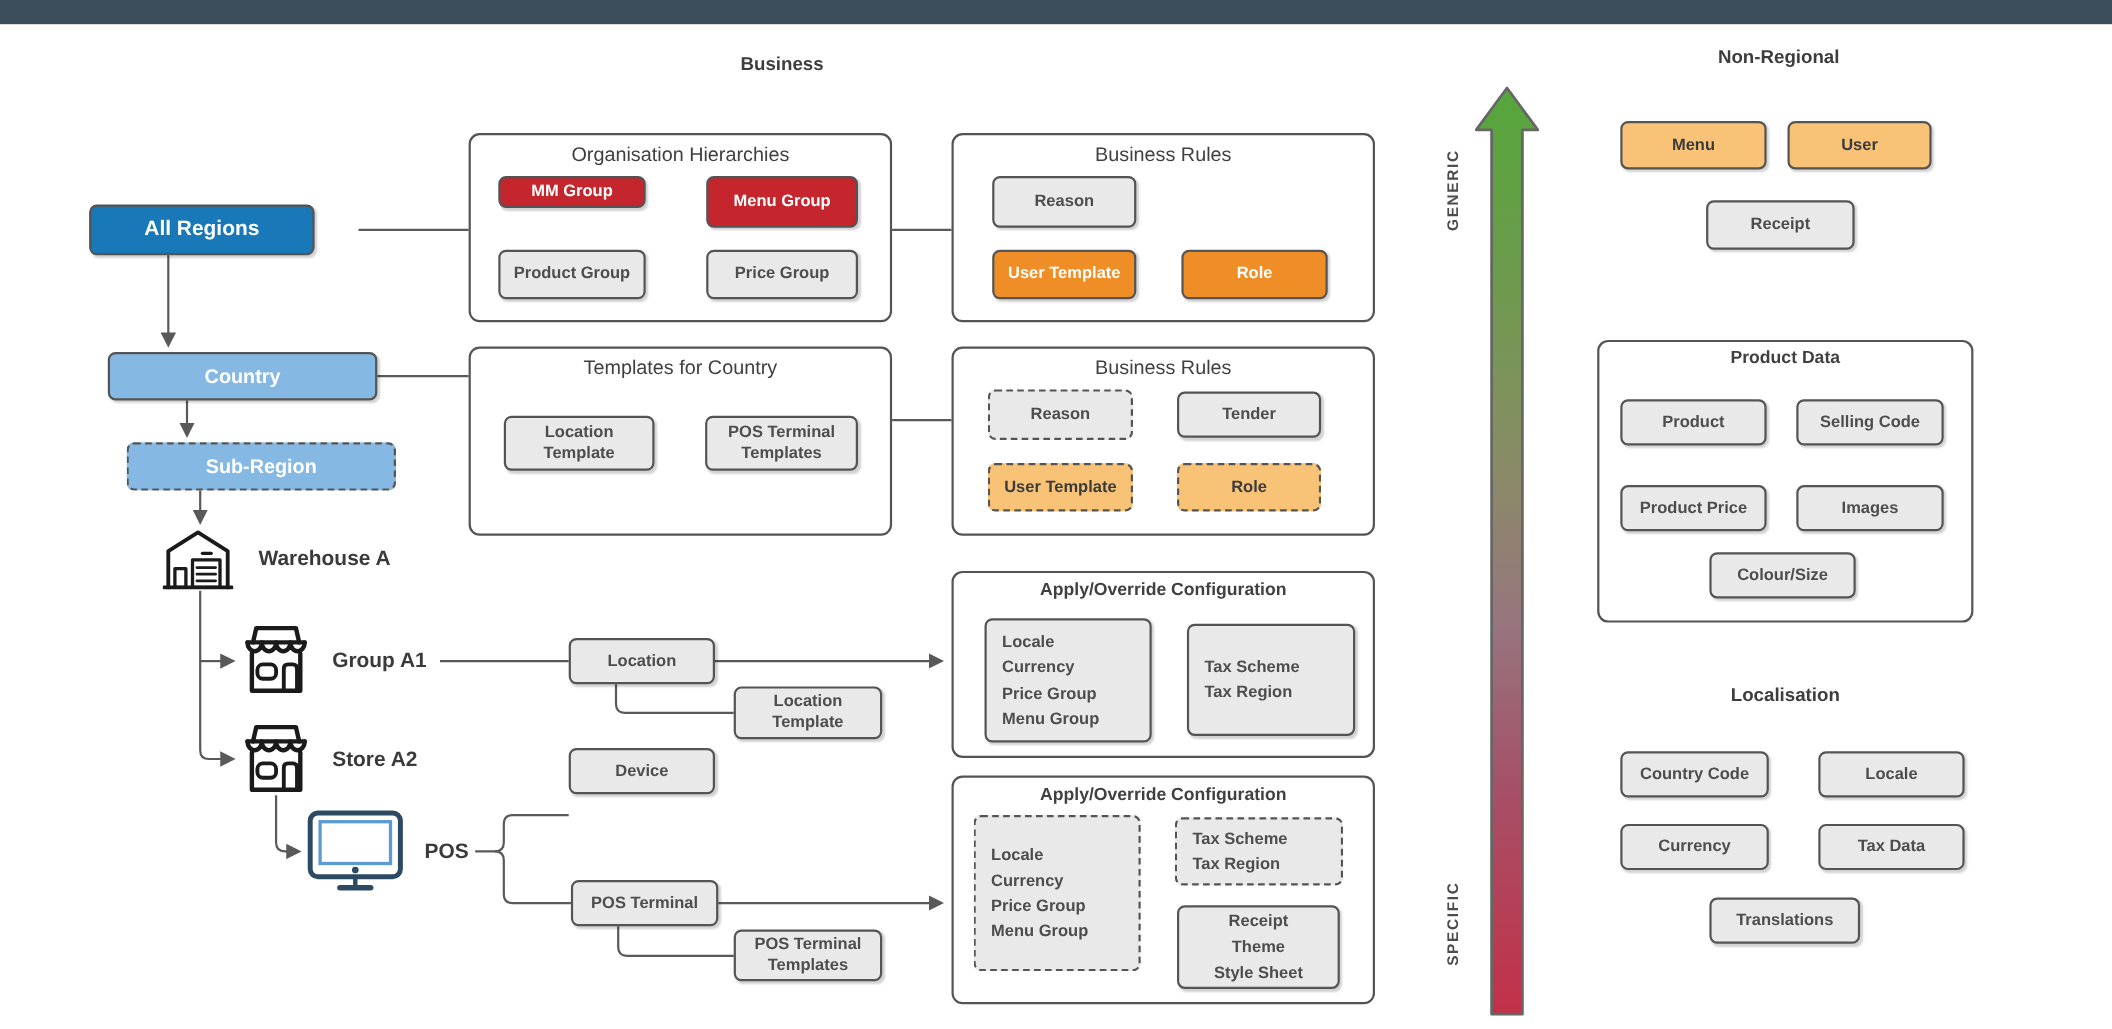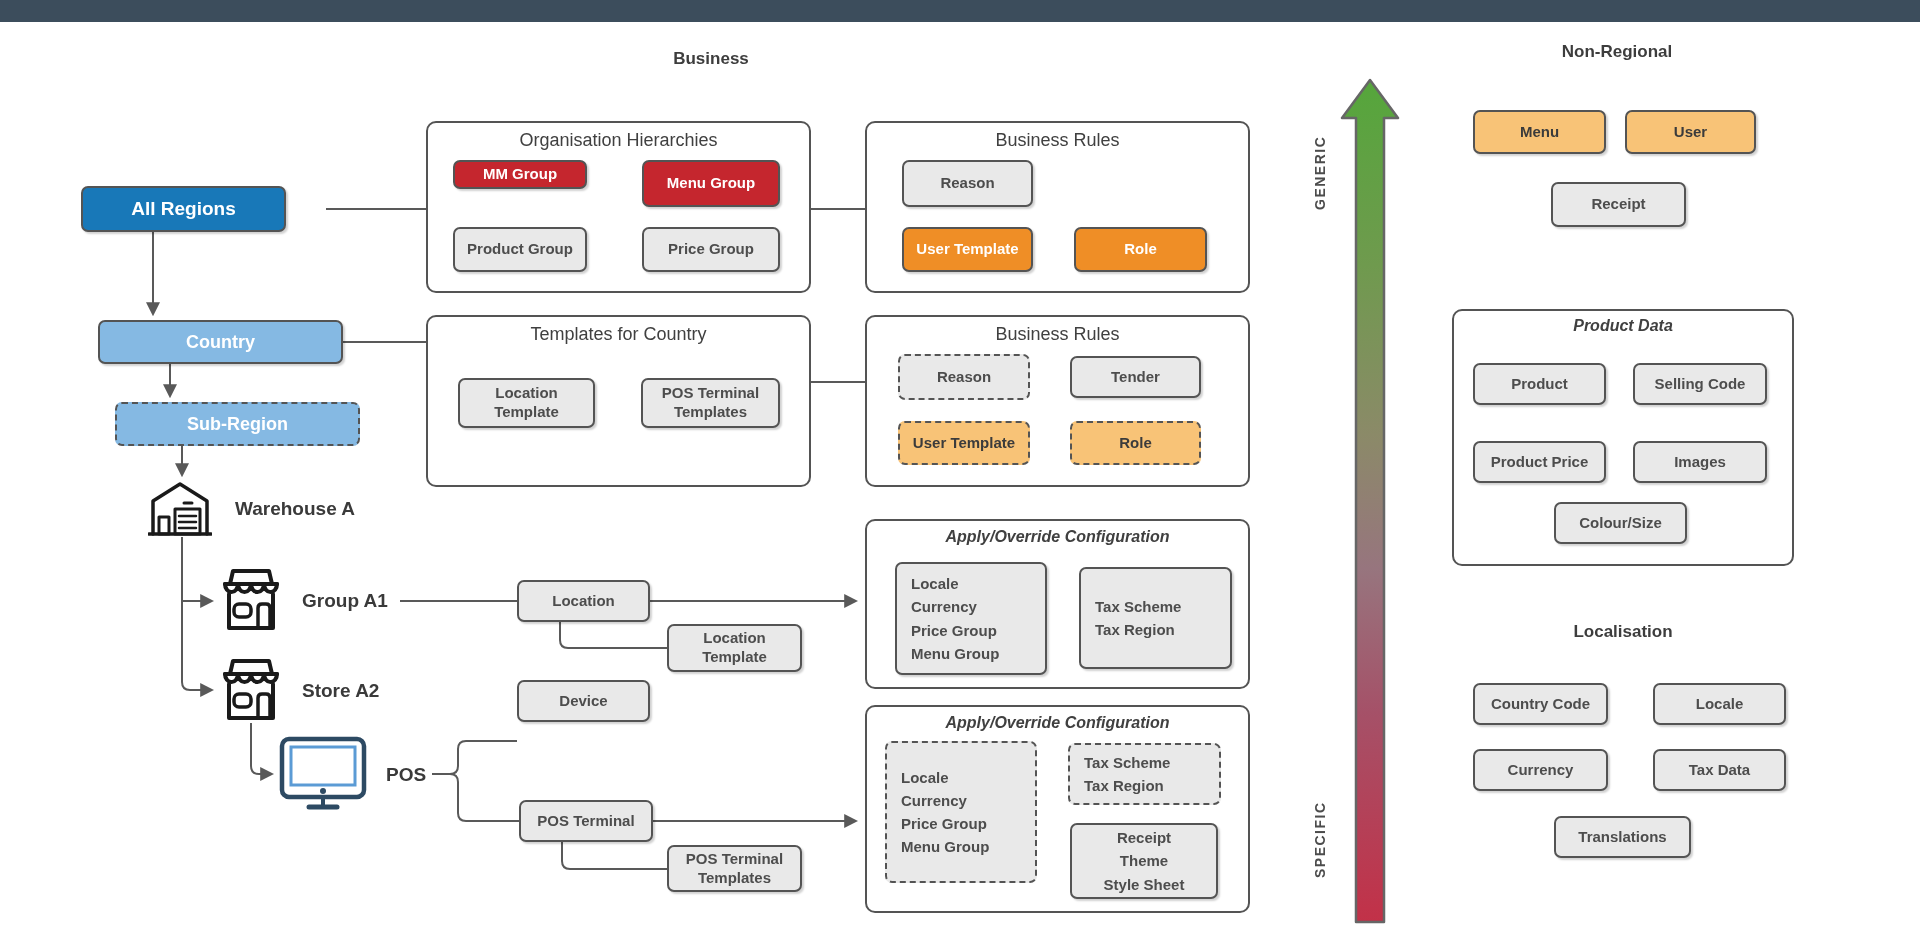--- a/index.html
+++ b/index.html
@@ -2,21 +2,21 @@
 <html><head>
 <meta charset="utf-8">
 <style>
   html,body{margin:0;padding:0;background:#fff;}
   #canvas{position:relative;width:1920px;height:935px;background:#ffffff;overflow:hidden;
           font-family:"Liberation Sans",sans-serif;}
   #topbar{position:absolute;left:0;top:0;width:1920px;height:22px;background:#3c4d5c;}
   .sectitle{position:absolute;font-weight:700;font-size:17px;color:#3d3d3d;text-align:center;}
   .container{position:absolute;border:2px solid #545454;border-radius:10px;background:#fff;box-sizing:border-box;}
   .ctitle{position:absolute;font-size:18px;color:#404040;text-align:center;}
-  .ctitle.bold{font-weight:700;font-size:16px;font-style:italic;}
+  .ctitle.bold{font-weight:700;font-size:16px;}
   .node{position:absolute;box-sizing:border-box;border:2px solid #545454;border-radius:7px;
         display:flex;flex-direction:column;align-items:center;justify-content:center;
         font-weight:700;font-size:15px;color:#4d4d4d;background:#e9e9e9;text-align:center;
         line-height:1.25;box-shadow:2px 2px 2px rgba(0,0,0,0.18);}
   .node.dashed{border-style:dashed;box-shadow:none;}
   .node.blue{background:#1878b8;color:#fff;font-size:19px;}
   .node.lightblue{background:#85b9e3;color:#fff;font-size:18px;}
   .node.red{background:#c5262e;color:#fff;}
   .node.orange{background:#ef8e26;color:#fff;}
   .node.lightorange{background:#f8c377;color:#3b3b3b;}

